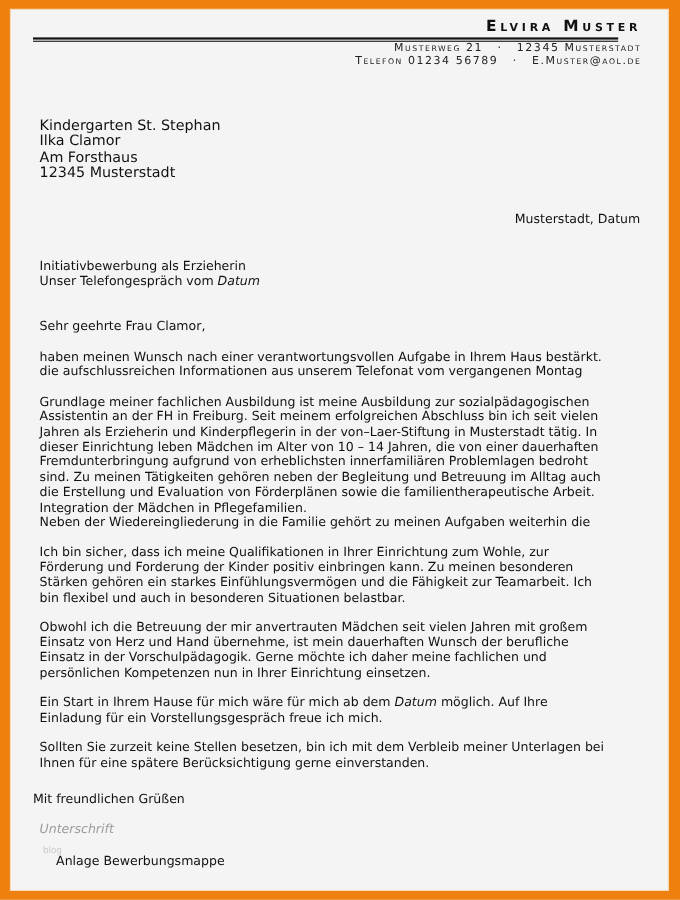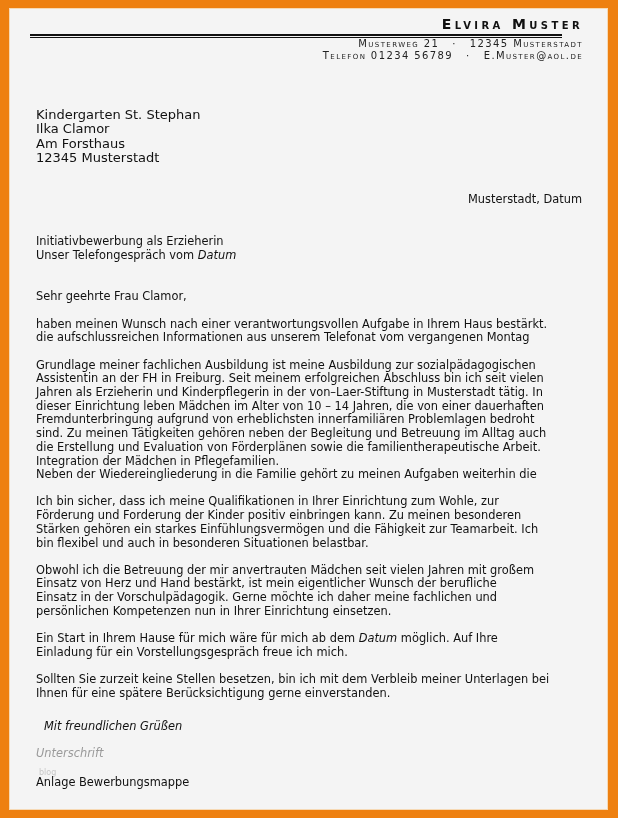--- a/index.html
+++ b/index.html
@@ -37,24 +37,24 @@
     .sep { display: inline-block; margin: 0 13px; }
     .recipient { position: absolute; left: 27px; top: 100px; font-size: 13px; line-height: 14.3px; color: #111; }
     .recipient div { white-space: nowrap; }
     .place-date { position: absolute; right: 53px; top: 184px; font-size: 11.4px; color: #111; }
     .subject { position: absolute; left: 27px; top: 226px; font-size: 11.4px; line-height: 14px; color: #111; }
     .subject .bold { font-weight: normal; }
     .body-text { position: absolute; left: 27px; top: 282px; width: 540px; font-size: 11.4px; line-height: 13.7px; color: #111; }
     .body-text p { margin: 0 0 13.5px 0; white-space: nowrap; }
     .body-text p span.l { display: block; }
     .salutation { margin-bottom: 14px !important; }
-    .closing { position: absolute; left: 35px; top: 711px; font-size: 11.4px; color: #111; font-style: italic; }
+    .closing { position: absolute; left: 21px; top: 711px; font-size: 11.4px; color: #111; }
     .signature { position: absolute; left: 27px; top: 738px; font-size: 11.4px; color: #9a9a9a; font-style: italic; }
     .watermark { position: absolute; left: 30px; top: 760px; font-size: 8px; color: #c8c8c8; }
-    .enclosure { position: absolute; left: 27px; top: 767px; font-size: 11.4px; color: #111; }
+    .enclosure { position: absolute; left: 42px; top: 767px; font-size: 11.4px; color: #111; }
     em { }
   </style>
 </head>
 <body>
 
 <div class="frame">
   <div class="page">
 
     <div class="sender-name">Elvira Muster</div>
     <div class="rule"></div>
@@ -101,21 +101,21 @@
 
       <p>
         <span class="l">Ich bin sicher, dass ich meine Qualifikationen in Ihrer Einrichtung zum Wohle, zur</span>
         <span class="l">Förderung und Forderung der Kinder positiv einbringen kann. Zu meinen besonderen</span>
         <span class="l">Stärken gehören ein starkes Einfühlungsvermögen und die Fähigkeit zur Teamarbeit. Ich</span>
         <span class="l">bin flexibel und auch in besonderen Situationen belastbar.</span>
       </p>
 
       <p>
         <span class="l">Obwohl ich die Betreuung der mir anvertrauten Mädchen seit vielen Jahren mit großem</span>
-        <span class="l">Einsatz von Herz und Hand bestärkt, ist mein eigentlicher Wunsch der berufliche</span>
+        <span class="l">Einsatz von Herz und Hand übernehme, ist mein dauerhaften Wunsch der berufliche</span>
         <span class="l">Einsatz in der Vorschulpädagogik. Gerne möchte ich daher meine fachlichen und</span>
         <span class="l">persönlichen Kompetenzen nun in Ihrer Einrichtung einsetzen.</span>
       </p>
 
       <p>
         <span class="l"><span>Ein Start in Ihrem Hause für mich wäre für mich ab dem </span><em>Datum</em><span> möglich. Auf Ihre</span></span>
         <span class="l">Einladung für ein Vorstellungsgespräch freue ich mich.</span>
       </p>
 
       <p>

